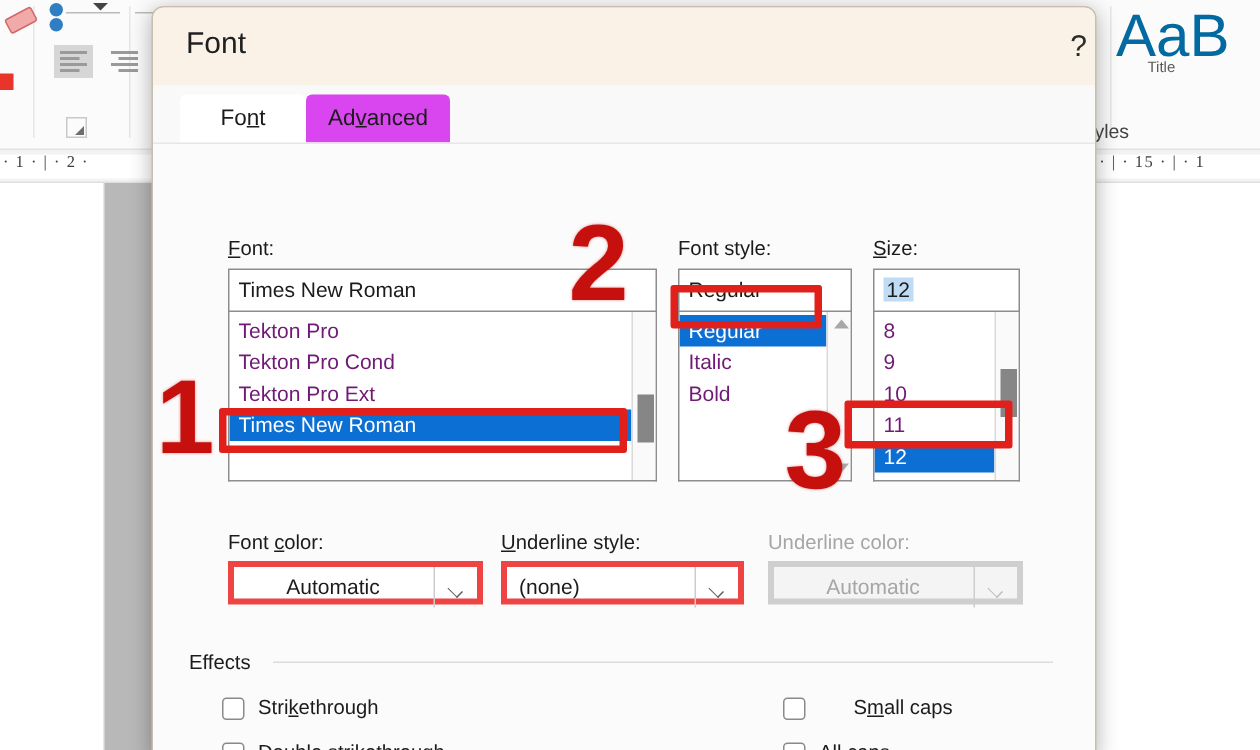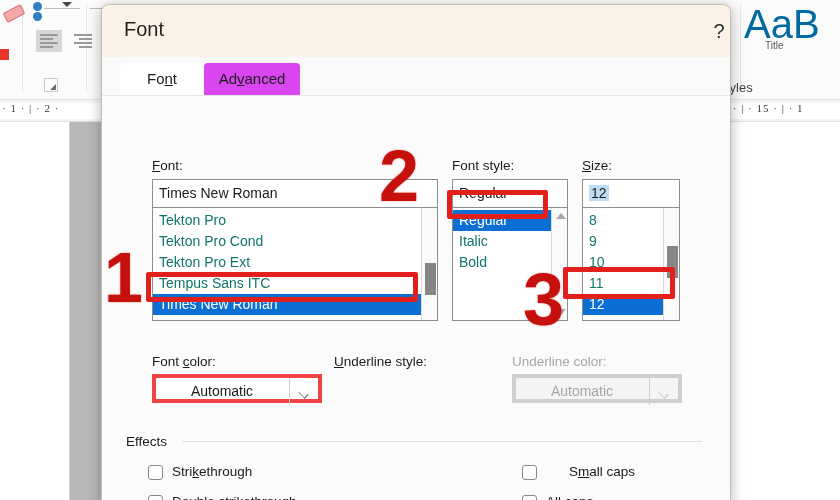--- a/index.html
+++ b/index.html
@@ -150,21 +150,21 @@
     font-size: 14px; color: #1b1b1b;
     padding-left: 6px; line-height: 27px;
   }
   .listbox {
     position: absolute; background: #ffffff;
     border: 1px solid #8d8d8d; border-top: none;
     overflow: hidden;
   }
   .litem {
     position: relative; height: 21px; line-height: 21px;
-    font-size: 14px; color: #0f766e; padding-left: 6px;
+    font-size: 14px; color: #701a75; padding-left: 6px;
     white-space: nowrap; cursor: pointer;
   }
   .litem.sel { background: #0b6fd4; color: #ffffff; }
 
   .sbar {
     position: absolute; top: 0; width: 16px; height: 100%;
     background: #fafafa; border-left: 1px solid #dadada;
   }
   .sthumb {
     position: absolute; left: 3px; width: 11px; background: #868686;
@@ -308,21 +308,20 @@
         <div class="fld-label" style="left:50px; top:62px;">
           <u>F</u><span>ont:</span>
         </div>
         <div class="txtbox" style="left:50px; top:83px; width:286px; height:29px;">Times New Roman</div>
 
         <div class="listbox" style="left:50px; top:112px; width:286px; height:113px;">
           <div style="position:absolute; left:0; top:2px; width:268px;">
             <div class="litem">Tekton Pro</div>
             <div class="litem">Tekton Pro Cond</div>
             <div class="litem">Tekton Pro Ext</div>
-            <div class="litem">Tempus Sans ITC</div>
             <div class="litem sel">Times New Roman</div>
           </div>
           <div class="sbar" style="right:0;">
             <div class="sthumb" style="top:55px; height:32px;"></div>
           </div>
         </div>
 
         <div class="fld-label" style="left:350px; top:62px;">Font style:</div>
         <div class="txtbox" style="left:350px; top:83px; width:116px; height:29px;">Regular</div>
 
@@ -364,20 +363,26 @@
         <div class="combo" style="left:50px; top:278px; width:170px;">
           <div class="combo-val">Automatic</div>
           <div class="combo-arrowbox">
               <span class="combo-chev"></span>
             </div>
         </div>
 
         <div class="fld-label" style="left:232px; top:258px;">
           <u>U</u><span>nderline style:</span>
         </div>
+        <div class="combo" style="left:232px; top:278px; width:162px;">
+          <div class="combo-val" style="text-align:left; padding-left:8px;">(none)</div>
+          <div class="combo-arrowbox">
+              <span class="combo-chev"></span>
+            </div>
+        </div>
 
         <div class="fld-label disabled" style="left:410px; top:258px;">Underline color:</div>
         <div class="combo disabled" style="left:410px; top:278px; width:170px;">
           <div class="combo-val">Automatic</div>
           <div class="combo-arrowbox">
               <span class="combo-chev"></span>
             </div>
         </div>
 
         <div class="grp-label" style="left:24px; top:338px;">Effects</div>

